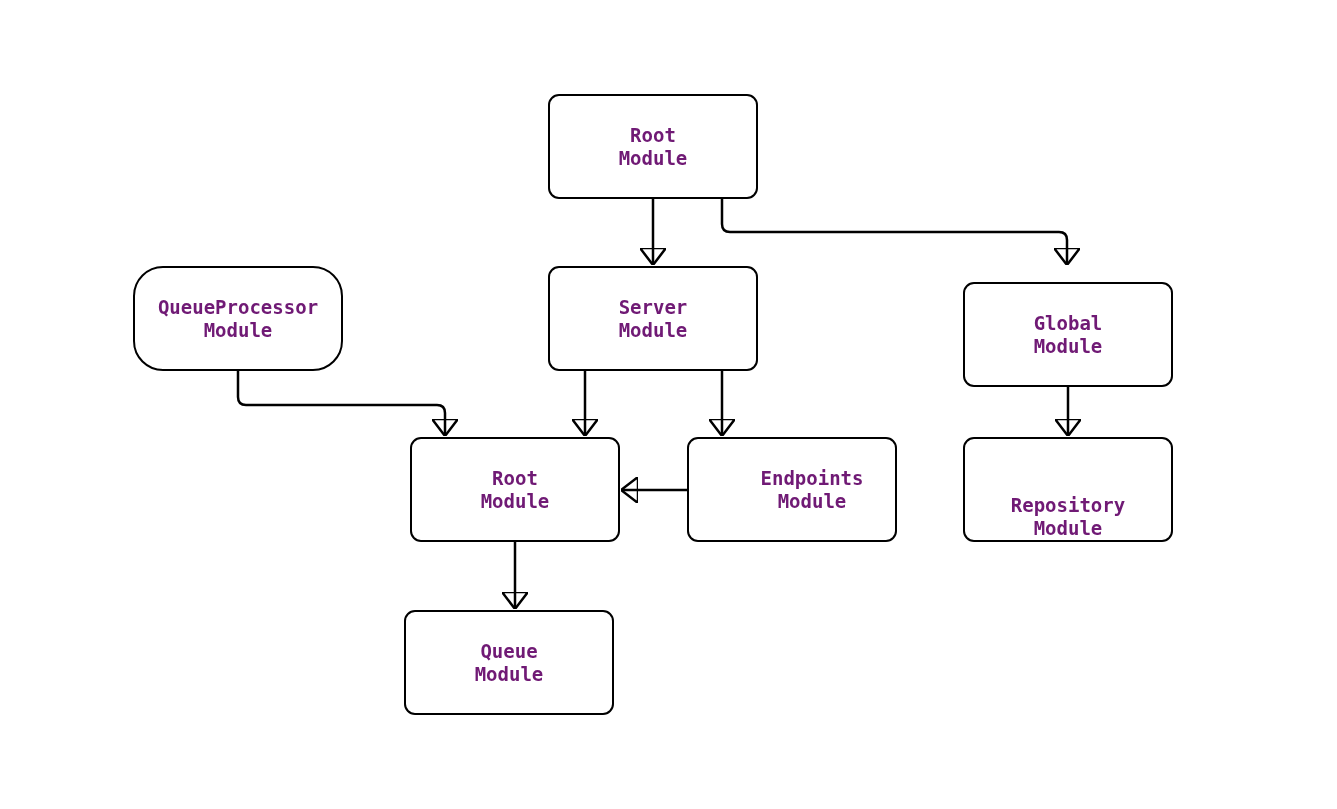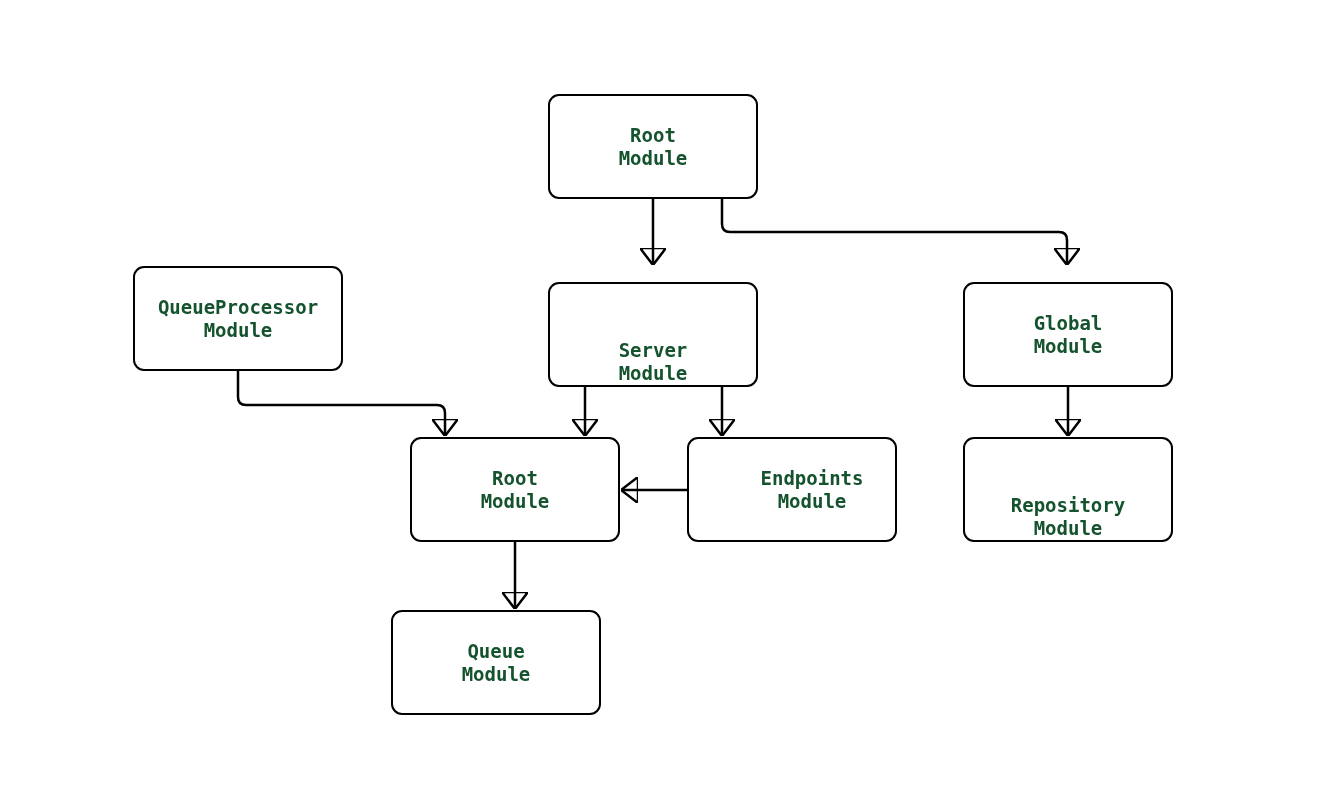--- a/index.html
+++ b/index.html
@@ -38,32 +38,32 @@
     display: flex;
     align-items: center;
     justify-content: center;
     text-align: center;
   }
   .node-label {
     font-family: "DejaVu Sans Mono", monospace;
     font-weight: bold;
     font-size: 19px;
     line-height: 23px;
-    color: #14532d;
+    color: #701a75;
     white-space: pre-line;
   }
   
   #n-root           { left: 548px;  top: 94px;  }
-  #n-queueprocessor { left: 133px;  top: 266px; }
-  #n-server         { left: 548px;  top: 282px; align-items: flex-end; }
+  #n-queueprocessor { left: 133px;  top: 266px; border-radius: 30px; }
+  #n-server         { left: 548px;  top: 266px; }
   #n-global         { left: 963px;  top: 282px; }
   #n-core           { left: 410px;  top: 437px; }
   #n-endpoints      { left: 687px;  top: 437px; padding-left: 40px; }
   #n-repository     { left: 963px;  top: 437px; align-items: flex-end; }
-  #n-queue          { left: 391px;  top: 610px; }
+  #n-queue          { left: 404px;  top: 610px; }
 </style>
 </head>
 <body>
 
 <div class="canvas">
 
   <svg class="edges" width="1337" height="809" viewBox="0 0 1337 809" xmlns="http://www.w3.org/2000/svg">
     <defs>
       <marker id="arrowhead" viewBox="0 0 17 26" markerWidth="17" markerHeight="26" refX="16" refY="13" orient="auto" markerUnits="userSpaceOnUse">
         <path d="M0,0 L17,13 L0,26 Z" fill="#000000" stroke="none"></path>

